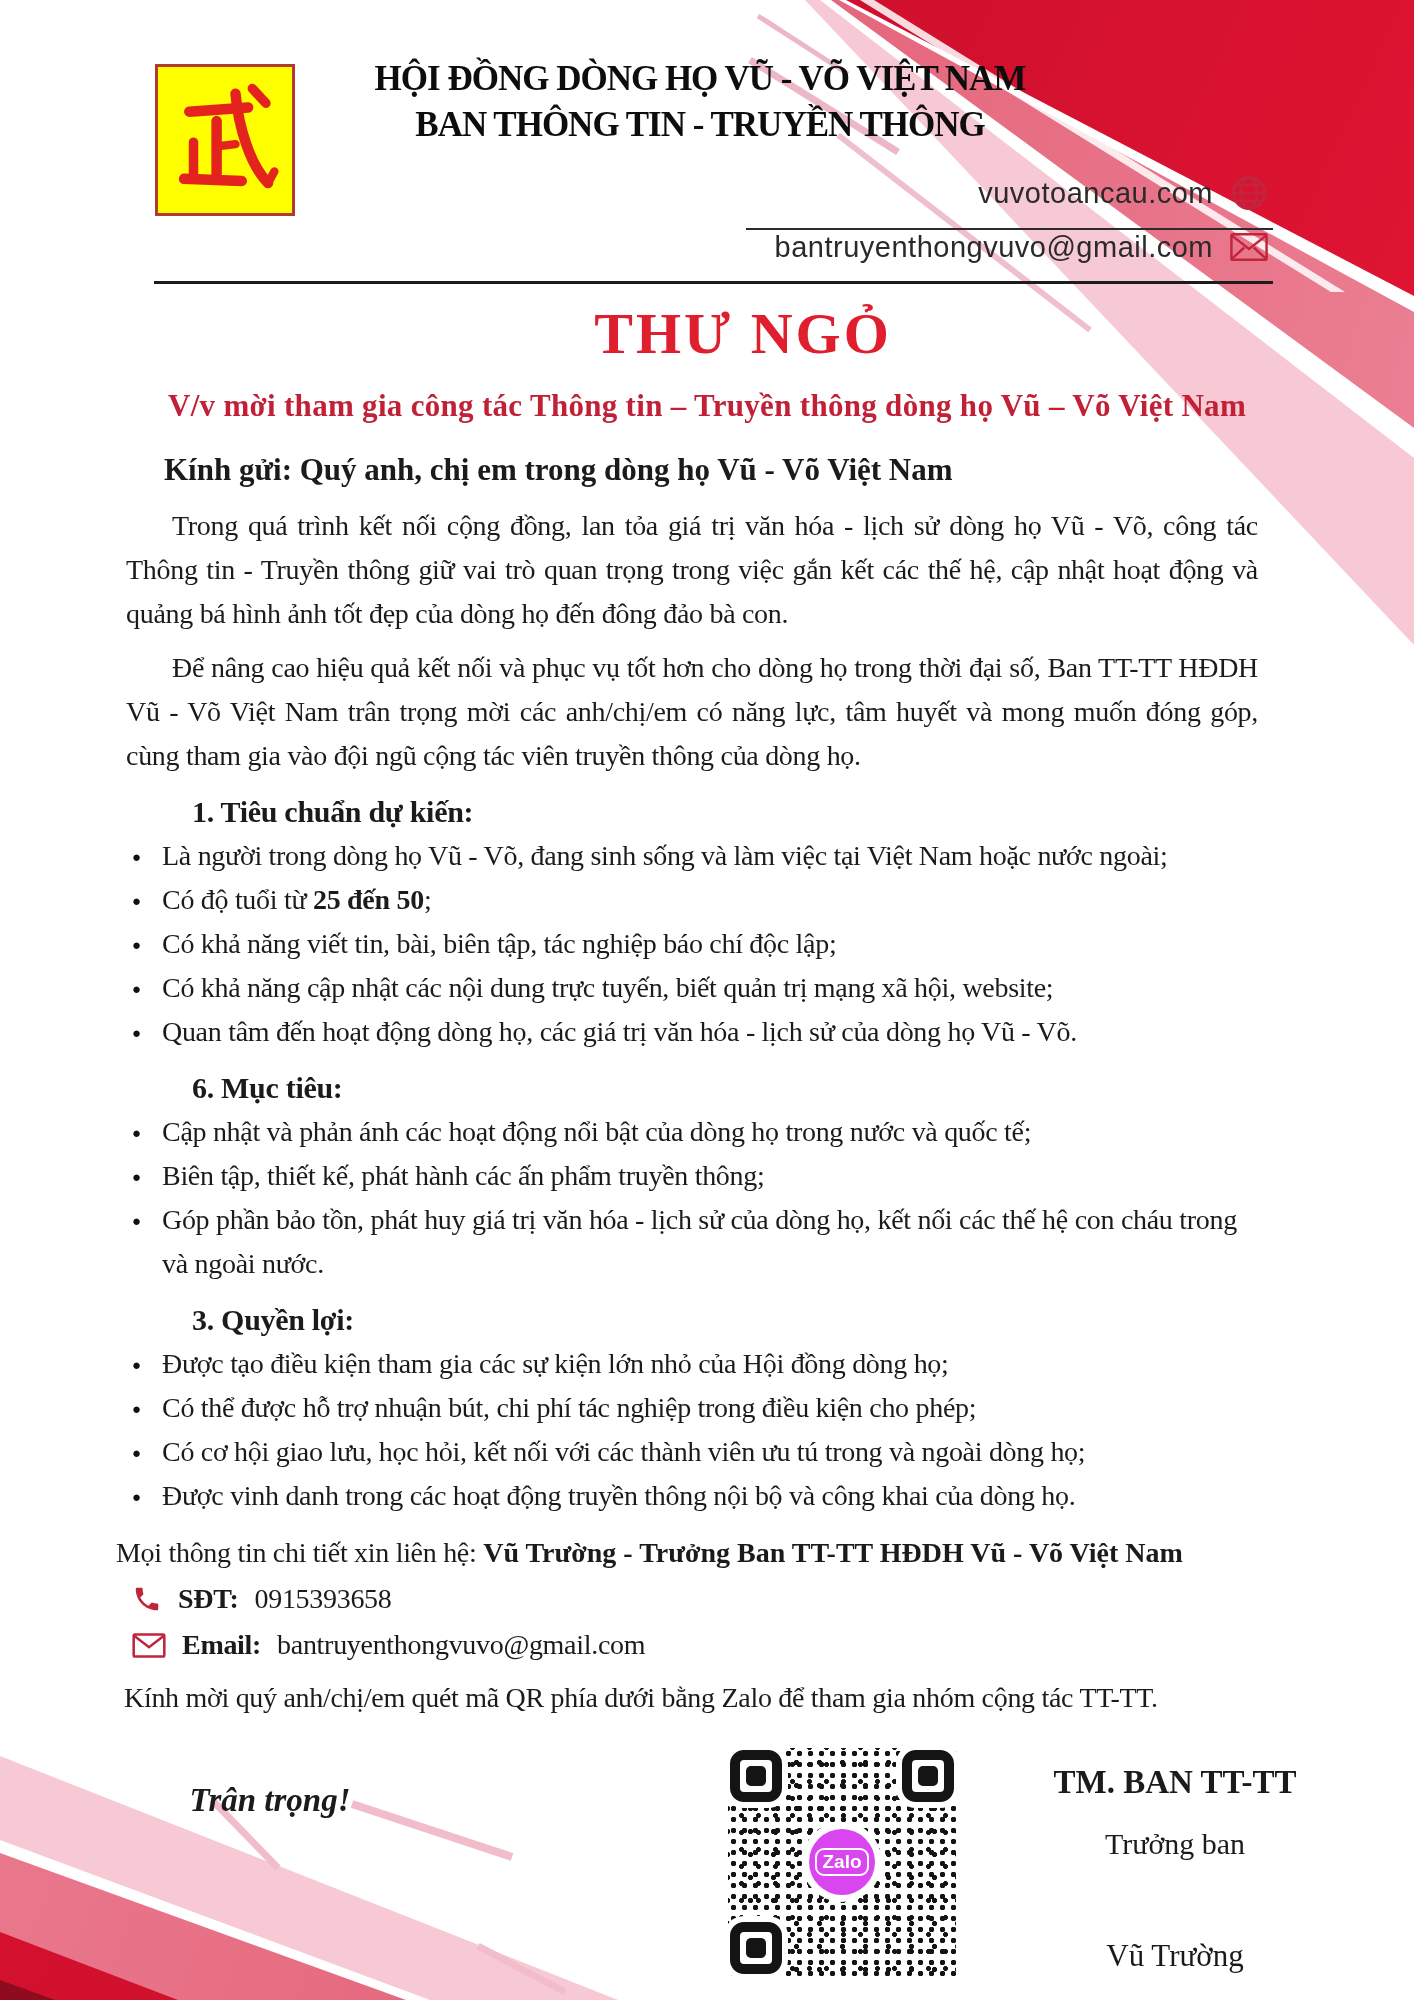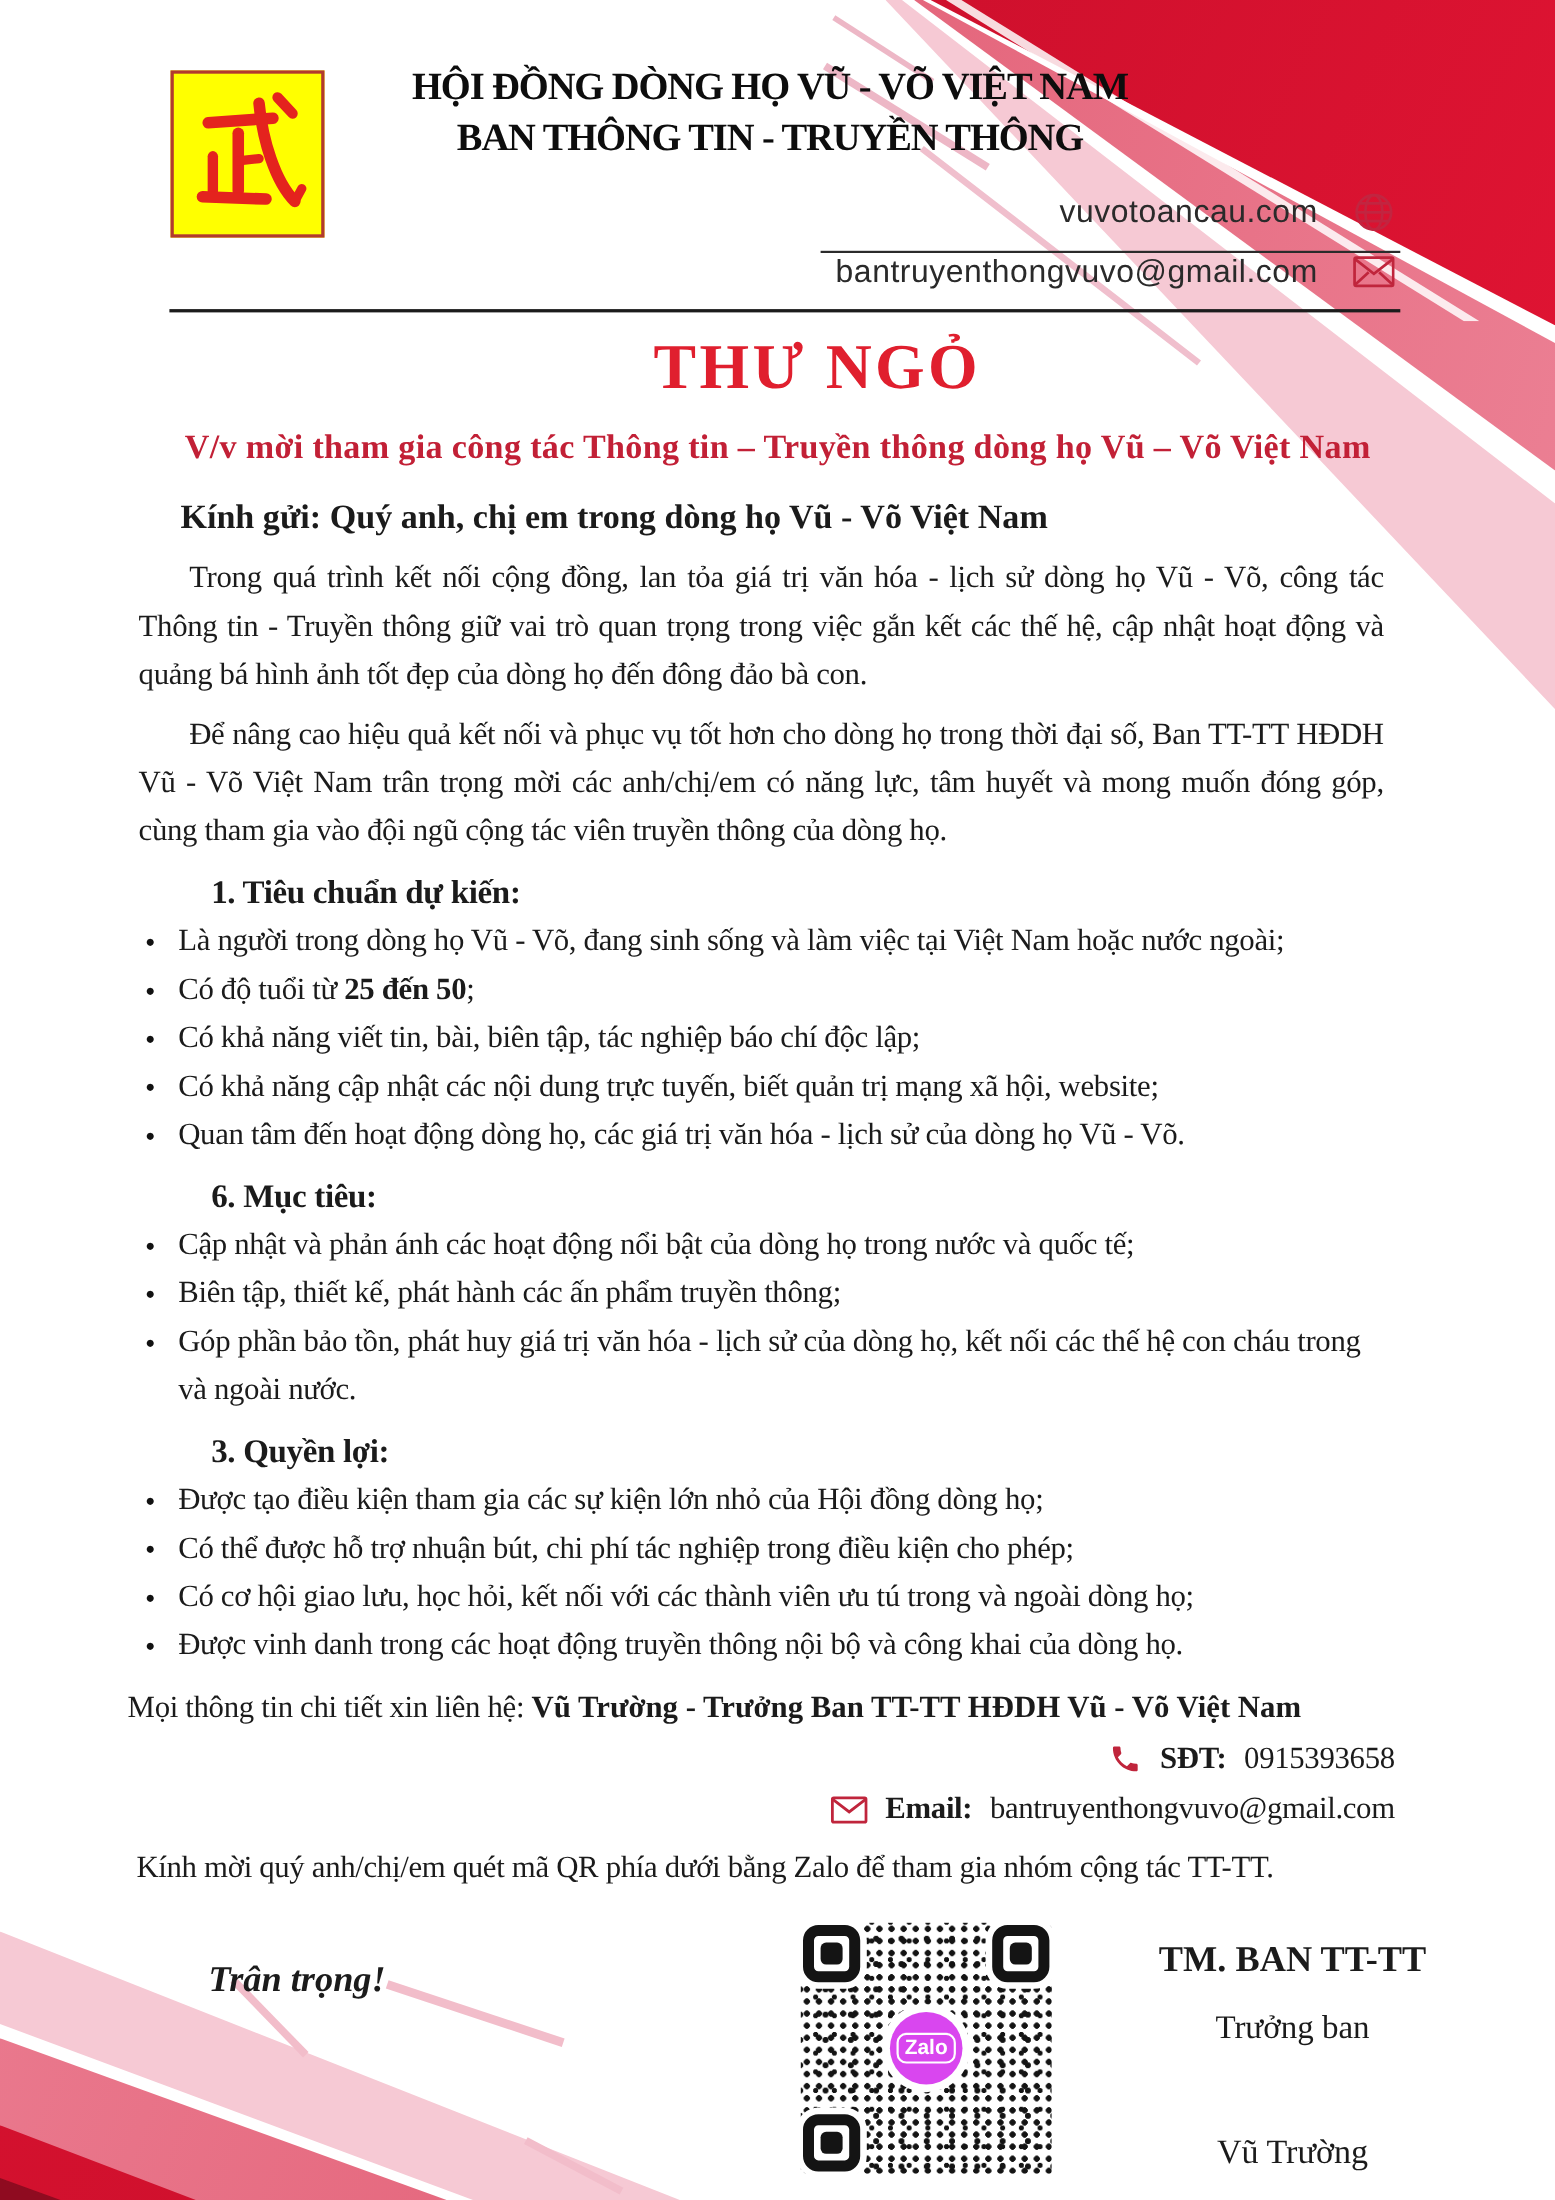--- a/index.html
+++ b/index.html
@@ -28,21 +28,21 @@
   .lines-svg{position:absolute;left:0;top:0;pointer-events:none;}
   
   .logo{
     position:absolute;left:155px;top:64px;width:140px;height:152px;
     background:#ffff00;border:3px solid #b23a2e;box-sizing:border-box;
     display:flex;align-items:center;justify-content:center;
   }
   .org-block{position:absolute;left:330px;top:56px;width:740px;text-align:center;}
   .org-line{font-weight:bold;font-size:35px;line-height:46px;color:#0d0d0d;letter-spacing:-1px;}
   .net-block{position:absolute;right:146px;top:170px;display:flex;flex-direction:column;align-items:flex-end;}
-  .net-row{display:flex;align-items:center;gap:32px;height:46px;}
+  .net-row{display:flex;align-items:center;gap:17px;height:46px;}
   .net-text{font-family:"Liberation Sans",sans-serif;font-size:29px;color:#2a2a2a;letter-spacing:.5px;}
   .divider-short{position:absolute;left:746px;top:228px;width:527px;height:2px;background:#2b2b2b;}
   .divider-long{position:absolute;left:154px;top:281px;width:1119px;height:3px;background:#1c1c1c;}
   
   .doc-title{
     position:absolute;left:0;top:300px;width:1414px;text-align:center;
     font-size:58px;font-weight:bold;color:#e01f2e;letter-spacing:3px;padding-left:36px;
   }
   .doc-subject{
     position:absolute;left:0;top:388px;width:1414px;text-align:center;
@@ -56,21 +56,21 @@
   .salutation{font-size:31px;font-weight:bold;margin:0 0 12px 48px;letter-spacing:0;}
   p.body-para{margin:10px;text-indent:46px;text-align:justify;}
   .sec-head{font-size:30px;font-weight:bold;margin:12px 0 0 76px;line-height:44px;}
   ul.blist{list-style:none;margin:0;padding:0;}
   ul.blist li{position:relative;padding-left:46px;line-height:44px;}
   ul.blist li::before{
     content:"\25CF";position:absolute;left:16px;top:1px;font-size:15px;color:#111;
   }
   .contact-intro{margin-top:12px;line-height:46px;letter-spacing:-.3px;}
   .contact-intro b{letter-spacing:0;}
-  .icon-row{display:flex;align-items:center;gap:16px;line-height:46px;padding-left:16px;justify-content:flex-end;}
+  .icon-row{display:flex;align-items:center;gap:16px;line-height:46px;padding-left:16px;}
   .icon-row .lab{font-weight:bold;}
   .invite{margin-top:8px;line-height:44px;padding-left:8px;}
   
   .closing{
     position:absolute;left:130px;top:1782px;width:280px;text-align:center;
     font-size:33px;font-weight:bold;font-style:italic;
   }
   .qr{position:absolute;left:722px;top:1742px;width:240px;height:240px;background:#fff;}
   .qr-dots{
     position:absolute;inset:6px;

